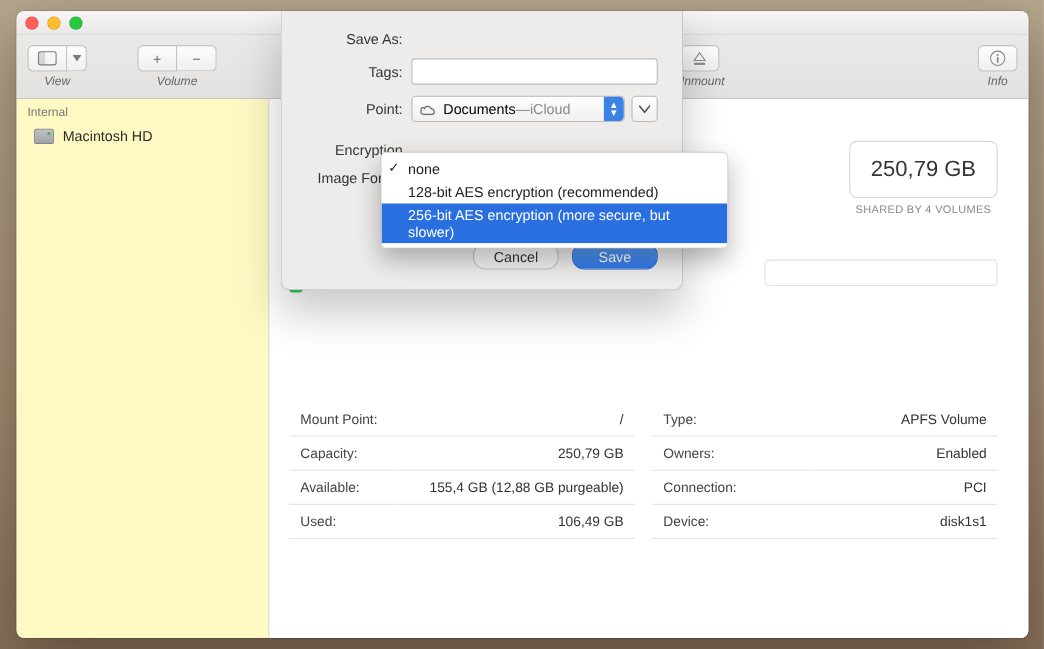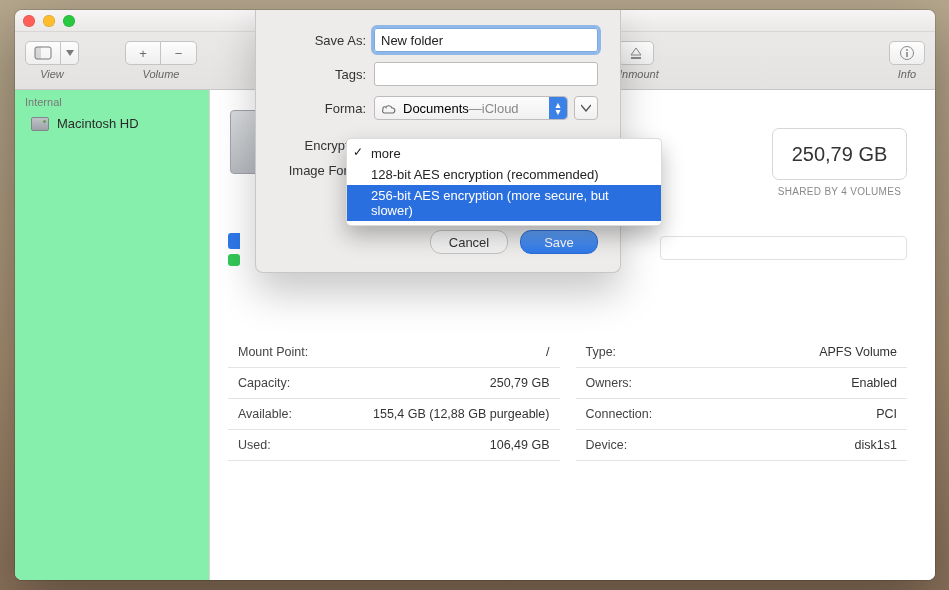--- a/index.html
+++ b/index.html
@@ -17,39 +17,39 @@
 .tgroup { display:flex; flex-direction:column; align-items:center; }
 .tbtns { display:flex; }
 .tbtn { height:24px; min-width:36px; border:1px solid #c6c3c3; background:linear-gradient(#fdfdfd,#f0efef); display:flex; align-items:center; justify-content:center; font-size:13px; color:#6a6868; }
 .tbtn:first-child { border-radius:5px 0 0 5px; }
 .tbtn:last-child { border-radius:0 5px 5px 0; border-left:none; }
 .tbtn.single { border-radius:5px; }
 .tlabel { font-size:11px; color:#666; margin-top:3px;font-style:italic; }
 .spacer { flex:1; }
 
 .body { display:flex; height:490px; }
-.sidebar { width:195px; background:#86efac; border-right:1px solid #d7d4d4; }
+.sidebar { width:230px; background:#fef9c3; border-right:1px solid #d7d4d4; }
 .side-h { font-size:11px; color:#7a7878; padding:6px 10px 4px; text-transform:none; }
 .side-item { display:flex; align-items:center; gap:8px; padding:4px 16px; font-size:13px; color:#2a2a2a; }
 .hdd-icon { width:18px; height:14px; background:linear-gradient(#bfc2c7,#9ea2a8); border:1px solid #82868c; border-radius:2px; position:relative; }
 .hdd-icon::after { content:""; position:absolute; right:2px; top:2px; width:3px; height:3px; background:#5fa64e; border-radius:50%; }
 
 .main { flex:1; background:#ffffff; position:relative; padding:0; overflow:hidden; }
 
 .disk-img { position:absolute; left:20px; top:20px; width:40px; height:64px; background:linear-gradient(#d7d9dc,#b7bac0); border:1px solid #9fa3a9; border-radius:4px; }
 
 .size-box { position:absolute; right:28px; top:38px; width:135px; height:52px; border:1px solid #d8d5d5; border-radius:7px; display:flex; flex-direction:column; align-items:center; justify-content:center; }
 .size-box .big { font-size:20px; color:#333; }
 .share-txt { position:absolute; right:28px; top:96px; width:135px; text-align:center; font-size:10px; color:#8a8888; letter-spacing:.3px; }
 
 .usage-row { position:absolute; left:18px; top:188px; right:28px; display:flex; gap:28px; font-size:12px; color:#444; }
 .usage-row .v { color:#555; margin-left:6px; }
 .sw { display:inline-block; width:10px; height:10px; border-radius:2px; margin-right:6px; border:1px solid rgba(0,0,0,.12); vertical-align:-1px; }
 
-.info { position:absolute; left:18px; right:28px; top:247px; display:flex; gap:16px; }
+.info { position:absolute; left:18px; right:28px; top:276px; display:flex; gap:16px; }
 .info table { width:50%; border-collapse:collapse; font-size:12.5px; color:#333; }
 .info td { padding:8px 10px; border-bottom:1px solid #e5e2e2; }
 .info td:first-child { color:#444; }
 .info td:last-child { text-align:right; color:#333; }
 
 
 .sheet { position:absolute; left:240px; top:0; width:366px; background:#edeceb; border:1px solid #c8c6c6; border-top:none; border-radius:0 0 8px 8px; box-shadow:0 20px 40px rgba(0,0,0,.22); padding:18px 22px 18px; }
 .frow { display:flex; align-items:center; margin-bottom:10px; }
 .flabel { width:96px; text-align:right; font-size:13px; color:#333; padding-right:8px; }
 .tf { flex:1; height:24px; border:1px solid #bdbbbb; background:#fff; border-radius:3px; padding:0 6px; font-size:13px; color:#222; }
@@ -242,28 +242,27 @@
       </div>
 
       <div style="position:absolute; left:18px; top:143px; width:12px; height:16px; background:#2f78e9; border-radius:3px 0 0 3px;"></div>
       <div style="position:absolute; left:18px; top:164px; width:12px; height:12px; background:#34c759; border-radius:3px;"></div>
     </div>
   </div>
 
   <div class="sheet">
     <div class="frow">
       <div class="flabel">Save As:</div>
-      <input class="tf focus" value="New folder" style="">
     </div>
     <div class="frow">
       <div class="flabel">Tags:</div>
       <input class="tf" value="" style="">
     </div>
     <div class="frow">
-      <div class="flabel">Forma:</div>
+      <div class="flabel">Point:</div>
       <div class="where">
         <div class="sel">
           <svg class="cloud" viewBox="0 0 16 11">
               <path d="M4 10 C1.5 10 1 8 2 6.5 C1 4 4 3 5 4.5 C5.5 2 10 2 11 5 C14 4.5 15 9 12 10 Z" fill="none" stroke="#6b6b6b" stroke-width="1.1"></path>
             </svg>
           <span>Documents</span>
           <span style="color:#888;"> — </span>
           <span style="color:#888;">iCloud</span>
           <div class="end">
             <div>
@@ -281,21 +280,21 @@
     </div>
 
     <div class="encrow">
       <div class="flabel2">Encryption</div>
     </div>
     <div class="encrow" style="margin-top:10px;">
       <div class="flabel2">Image Forma</div>
     </div>
 
     <div class="menu">
-      <div class="mi sel">more</div>
+      <div class="mi sel">none</div>
       <div class="mi">128-bit AES encryption (recommended)</div>
       <div class="mi hl">256-bit AES encryption (more secure, but slower)</div>
     </div>
 
     <div class="btnrow">
       <div class="btn sec">Cancel</div>
       <div class="btn pri">Save</div>
     </div>
   </div>
 

